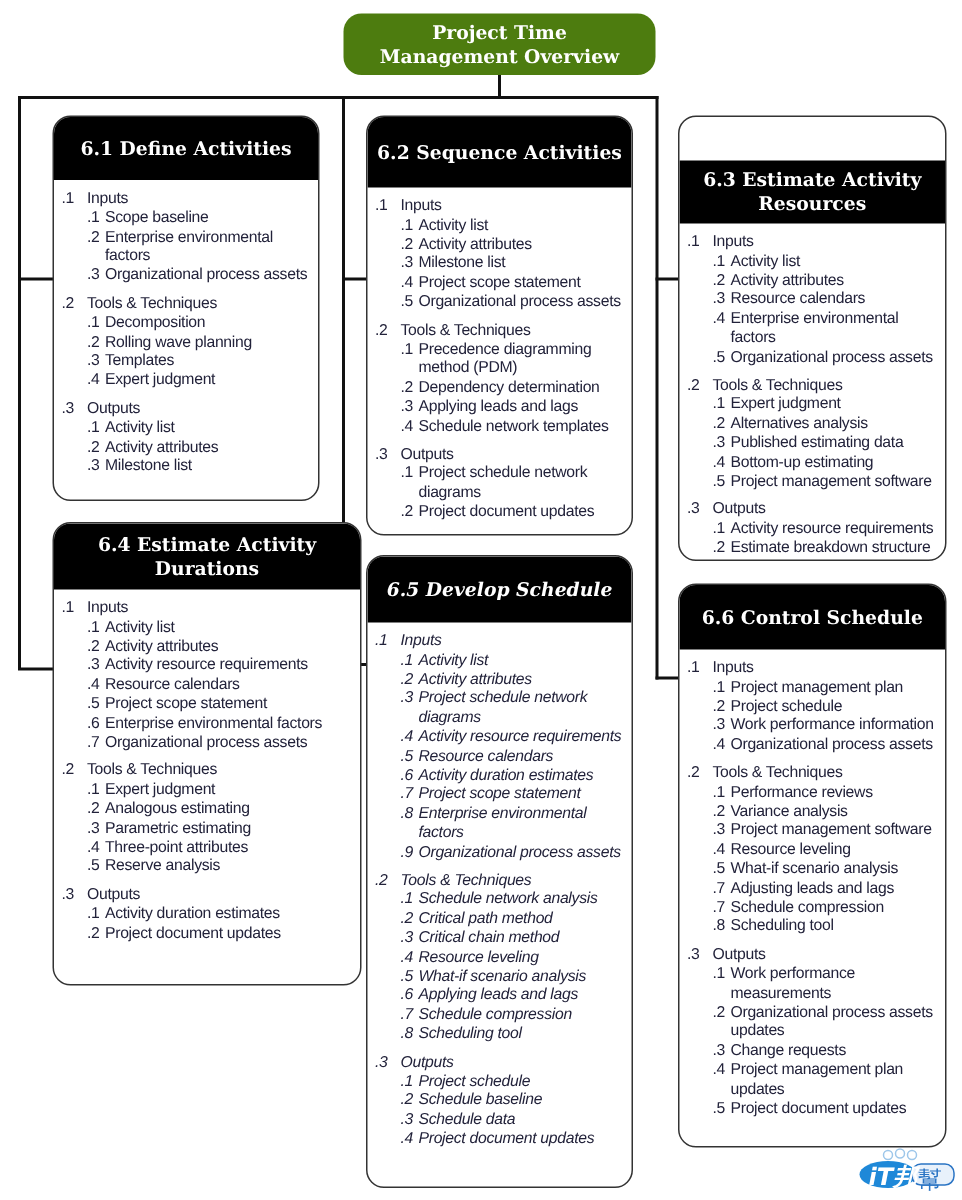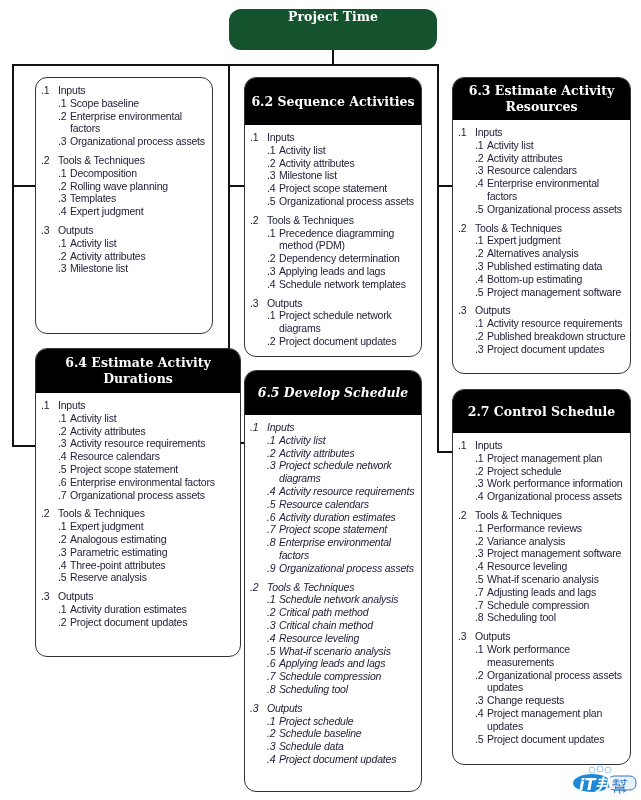--- a/index.html
+++ b/index.html
@@ -1,22 +1,22 @@
 <!DOCTYPE html>
 <html><head>
 <meta charset="utf-8">
 <style>
   html, body { margin: 0; padding: 0; background: #ffffff; }
   body { width: 641px; height: 800px; position: relative; overflow: hidden;
          font-family: "Liberation Sans", sans-serif; color: #1a1a2a; }
   .line { position: absolute; background: #111; }
   .title-box { position: absolute; left: 229px; top: 9px; width: 208px; height: 41px;
-               background: #14532d; border-radius: 12px; color: #fff; text-align: center;
+               background: #4d7c0f; border-radius: 12px; color: #fff; text-align: center;
                font-family: "DejaVu Serif", serif; font-weight: bold; font-size: 12.5px;
-               line-height: 16px; display: flex; align-items: flex-start; justify-content: center; }
+               line-height: 16px; display: flex; align-items: center; justify-content: center; }
   .box { position: absolute; border: 1.5px solid #333; border-radius: 12px; background: #fff;
          overflow: hidden; box-sizing: border-box; }
   .box-head { background: #000; color: #fff; font-family: "DejaVu Serif", serif; font-weight: bold;
               font-size: 12.5px; line-height: 16px; text-align: center; display: flex;
               align-items: center; justify-content: center; padding: 0 6px; }
   .box-body { padding: 6px 4px 4px 5px; font-family: "Liberation Sans", sans-serif;
               font-size: 10.5px; line-height: 12.8px; letter-spacing: -0.2px; color: #22223a; }
   .section { margin-bottom: 6px; }
   .section:last-child { margin-bottom: 0; }
   .sec-head { display: flex; }
@@ -37,24 +37,28 @@
 <div class="line" style="left:228px;top:64px;width:2px;height:380px;"></div>
 <div class="line" style="left:228px;top:185px;width:17px;height:2px;"></div>
 <div class="line" style="left:228px;top:442px;width:17px;height:2px;"></div>
 <div class="line" style="left:437px;top:64px;width:2px;height:389px;"></div>
 <div class="line" style="left:437px;top:185px;width:16px;height:2px;"></div>
 <div class="line" style="left:437px;top:451px;width:16px;height:2px;"></div>
 
 <div class="title-box">
   <div>
     <div>Project Time</div>
+    <div>Management Overview</div>
   </div>
 </div>
 
 <div class="box" style="left:35px;top:77px;width:178px;height:257px;">
+    <div class="box-head" style="height: 42px;">
+      <span>6.1 Define Activities</span>
+    </div>
     <div class="box-body">
       <div class="section">
         <div class="sec-head">
           <span class="sec-num">.1</span>
           <span>Inputs</span>
         </div>
         <div class="item">
           <span class="item-num">.1</span>
           <span class="item-text">Scope baseline</span>
         </div>
@@ -172,21 +176,21 @@
           <span class="item-text">Project schedule network diagrams</span>
         </div>
         <div class="item">
           <span class="item-num">.2</span>
           <span class="item-text">Project document updates</span>
         </div>
       </div>
     </div>
   </div>
 <div class="box" style="left:452px;top:77px;width:179px;height:297px;">
-    <div class="box-head" style="height: 42px;">
+    <div class="box-head" style="height: 42px; margin-top: 29px;">
       <span>6.3 Estimate Activity Resources</span>
     </div>
     <div class="box-body">
       <div class="section">
         <div class="sec-head">
           <span class="sec-num">.1</span>
           <span>Inputs</span>
         </div>
         <div class="item">
           <span class="item-num">.1</span>
@@ -239,21 +243,21 @@
         <div class="sec-head">
           <span class="sec-num">.3</span>
           <span>Outputs</span>
         </div>
         <div class="item">
           <span class="item-num">.1</span>
           <span class="item-text">Activity resource requirements</span>
         </div>
         <div class="item">
           <span class="item-num">.2</span>
-          <span class="item-text">Published breakdown structure</span>
+          <span class="item-text">Estimate breakdown structure</span>
         </div>
         <div class="item">
           <span class="item-num">.3</span>
           <span class="item-text">Project document updates</span>
         </div>
       </div>
     </div>
   </div>
 <div class="box" style="left:35px;top:348px;width:206px;height:309px;">
     <div class="box-head" style="height: 44px;">
@@ -440,21 +444,21 @@
         </div>
         <div class="item">
           <span class="item-num">.4</span>
           <span class="item-text">Project document updates</span>
         </div>
       </div>
     </div>
   </div>
 <div class="box" style="left:452px;top:389px;width:179px;height:376px;">
     <div class="box-head" style="height: 43px;">
-      <span>2.7 Control Schedule</span>
+      <span>6.6 Control Schedule</span>
     </div>
     <div class="box-body">
       <div class="section">
         <div class="sec-head">
           <span class="sec-num">.1</span>
           <span>Inputs</span>
         </div>
         <div class="item">
           <span class="item-num">.1</span>
           <span class="item-text">Project management plan</span>

